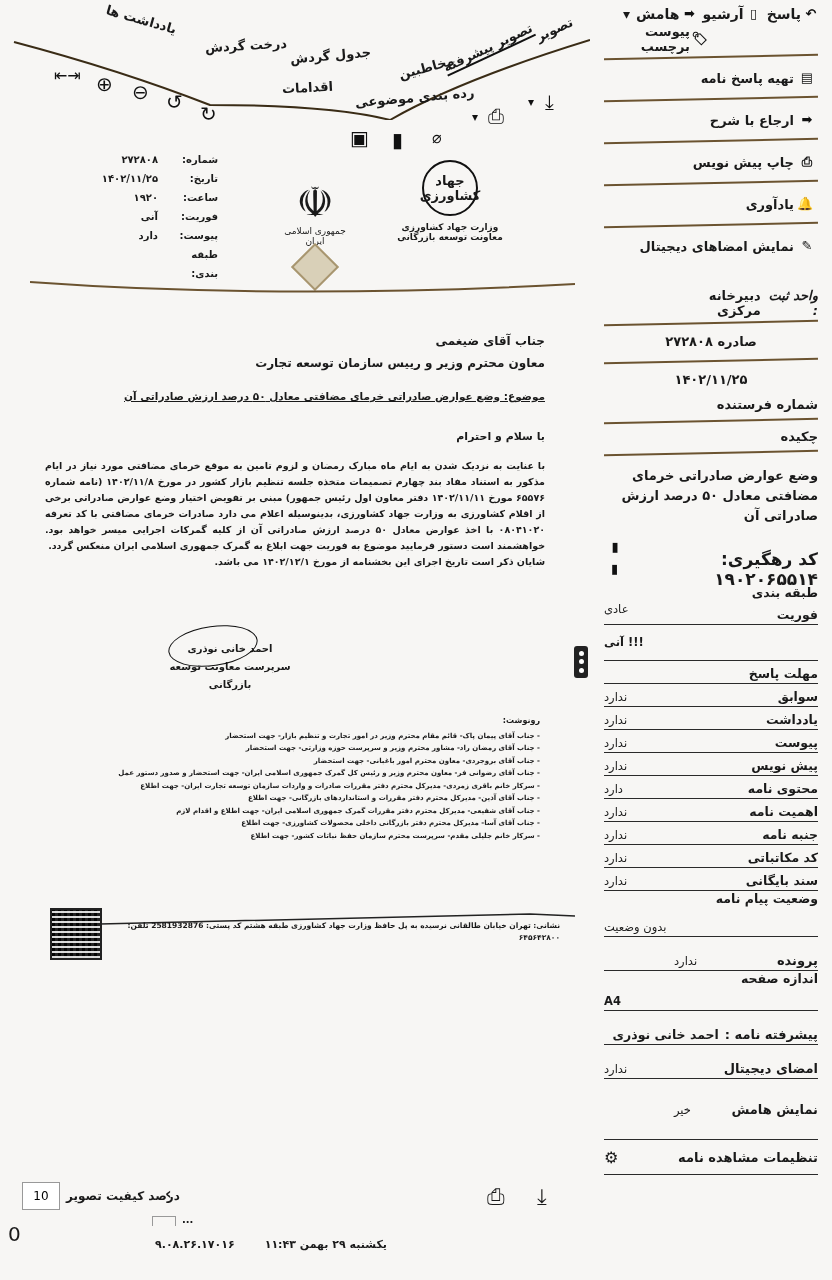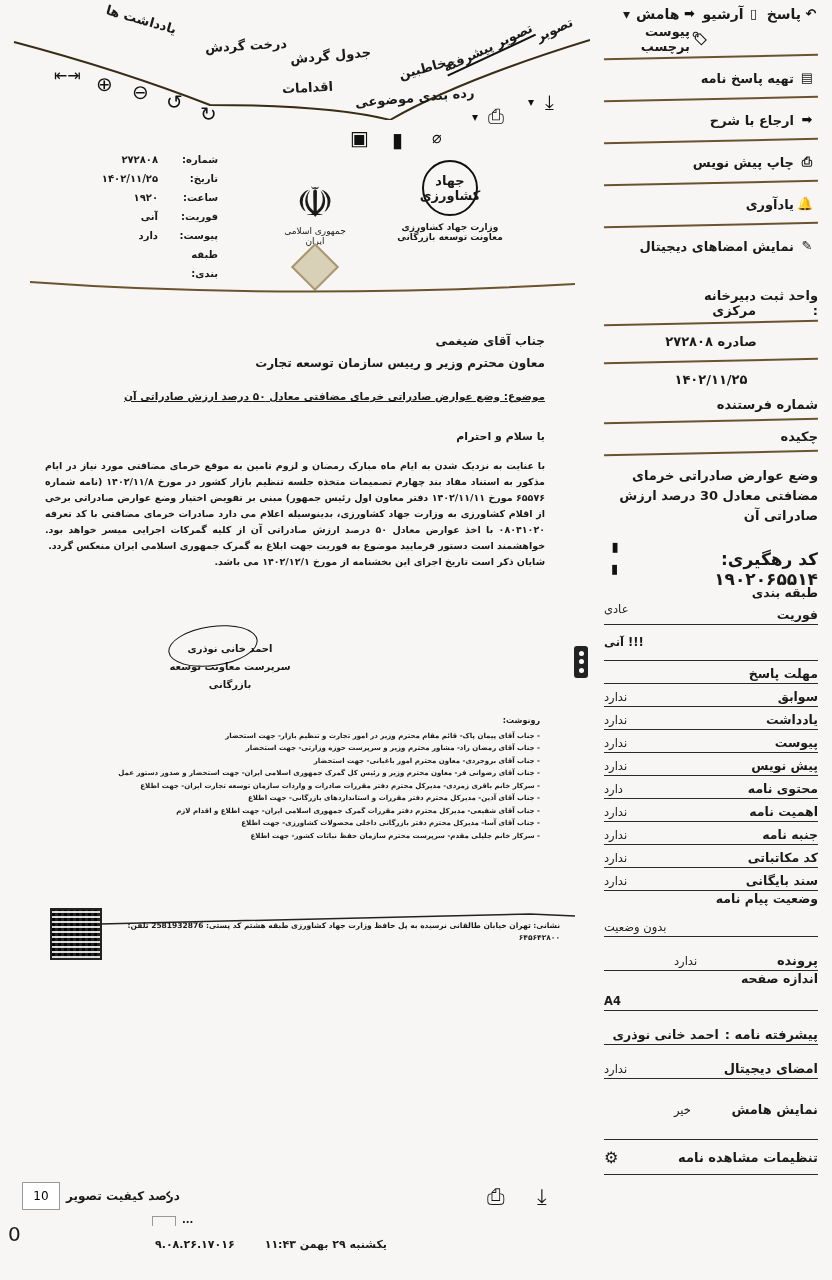--- a/index.html
+++ b/index.html
@@ -23,21 +23,21 @@
     display: flex; align-items: center; gap: 6px; height: 24px; margin-top: 2px;
     font-size: 14px;
   }
   .top-actions .act { display: flex; align-items: center; gap: 3px; cursor: pointer; }
   .ico { display: inline-block; width: 14px; height: 14px; text-align: center; line-height: 14px; font-size: 13px; }
   .ico.black { color: #111; }
   .tag-row { height: 26px; display: flex; align-items: center; gap: 4px; padding-right: 110px; font-size: 13px; }
   .side-sep { border-bottom: 2px solid #6b5330; margin: 4px 0 4px 0; transform: rotate(-1.2deg); }
   .side-act { display: flex; align-items: center; gap: 6px; height: 32px; padding-right: 4px; font-size: 13px; cursor: pointer; }
   .reg-row { height: 30px; display: flex; align-items: center; justify-content: space-between; font-size: 13px; }
-  .reg-row .lbl { font-weight: bold; }
+  .reg-row .lbl { font-weight: bold; font-style: italic; }
   .reg-row .val { font-weight: bold; padding-left: 60px; }
   .center-val { text-align: center; font-size: 13px; height: 28px; line-height: 28px; }
   .plain-lbl { height: 22px; line-height: 22px; font-size: 13px; }
   .abstract { font-size: 13px; line-height: 20px; padding: 8px 0 10px 0; font-weight: bold; }
   .doc-icon-row { height: 22px; display: flex; align-items: center; justify-content: flex-end; padding-left: 4px; }
   .doc-icon-row.flex { justify-content: space-between; }
   .kv {
     display: flex; justify-content: space-between; align-items: flex-end;
     height: 23px; border-bottom: 1.5px solid #2a2a2a; font-size: 12.5px; font-weight: bold;
     padding: 0 0 2px 0;
@@ -182,21 +182,21 @@
     <div class="center-val">
       <span>صادره</span>
       <span>۲۷۲۸۰۸</span>
     </div>
     <div class="side-sep"></div>
     <div class="center-val">۱۴۰۲/۱۱/۲۵</div>
     <div class="plain-lbl">شماره فرستنده</div>
     <div class="side-sep"></div>
     <div class="plain-lbl">چکیده</div>
     <div class="side-sep"></div>
-    <div class="abstract">وضع عوارض صادراتی خرمای مضافتی معادل 30 درصد ارزش صادراتی آن</div>
+    <div class="abstract">وضع عوارض صادراتی خرمای مضافتی معادل ۵۰ درصد ارزش صادراتی آن</div>
 
     <div class="doc-icon-row">
       <span class="ico black">▮</span>
     </div>
     <div class="doc-icon-row flex">
       <span style="font-size:17px;font-weight:bold">
         <span>کد رهگیری:</span>
         <span>۱۹۰۲۰۶۵۵۱۴</span>
       </span>
       <span class="ico black">▮</span>

